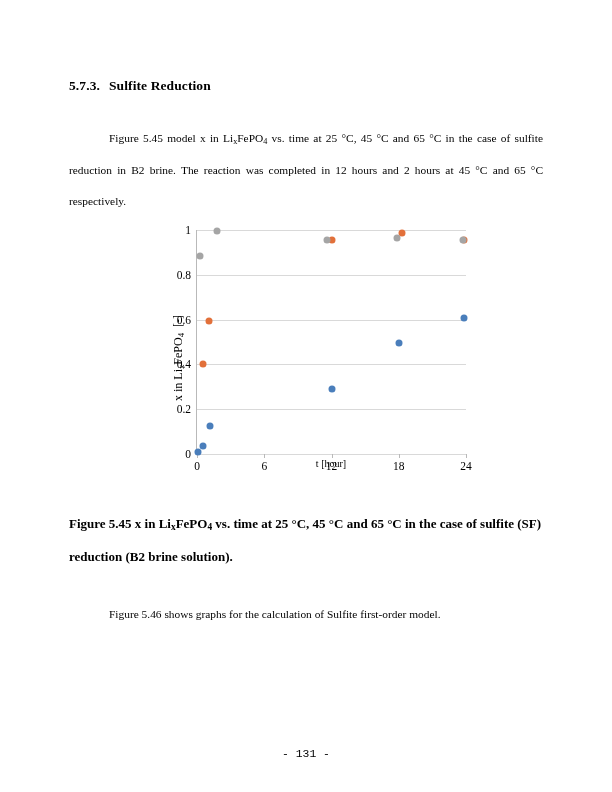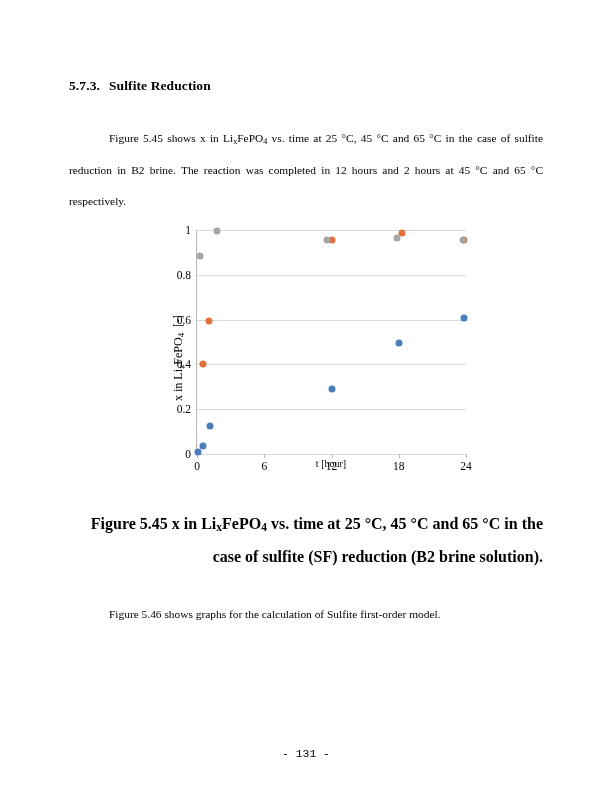--- a/index.html
+++ b/index.html
@@ -143,22 +143,22 @@
     height: 7px;
     border-radius: 50%;
     margin-right: 9px;
     flex: none;
   }
   .caption {
     position: absolute;
     left: 69px;
     top: 508px;
     width: 474px;
-    text-align: right;
-    font-size: 16px;
+    text-align: left;
+    font-size: 13px;
     font-weight: bold;
     line-height: 31px;
   }
   .footer {
     position: absolute;
     left: 0;
     top: 748px;
     width: 612px;
     text-align: center;
     font-size: 11.4px;
@@ -168,21 +168,21 @@
 </head>
 <body>
 
 <div class="page">
 
   <div class="section-heading">
     <span class="num">5.7.3.</span><span>Sulfite Reduction</span>
   </div>
 
   <p class="para para1">
-    <span class="bold">Figure 5.45</span><span> shows x in Li</span><sub>x</sub><span>FePO</span><sub>4</sub><span> vs. time at 25 °C, 45 °C and 65 °C in the case of sulfite reduction in B2 brine. The reaction was completed in 12 hours and 2 hours at 45 °C and 65 °C respectively.</span>
+    <span class="bold">Figure 5.45</span><span> model x in Li</span><sub>x</sub><span>FePO</span><sub>4</sub><span> vs. time at 25 °C, 45 °C and 65 °C in the case of sulfite reduction in B2 brine. The reaction was completed in 12 hours and 2 hours at 45 °C and 65 °C respectively.</span>
   </p>
 
   <div class="chart-wrap">
 
     <div class="y-axis-title">
       x in Li<sub>x</sub>FePO<sub>4</sub> &nbsp;[-]
     </div>
 
     <div class="plot-area">
 

